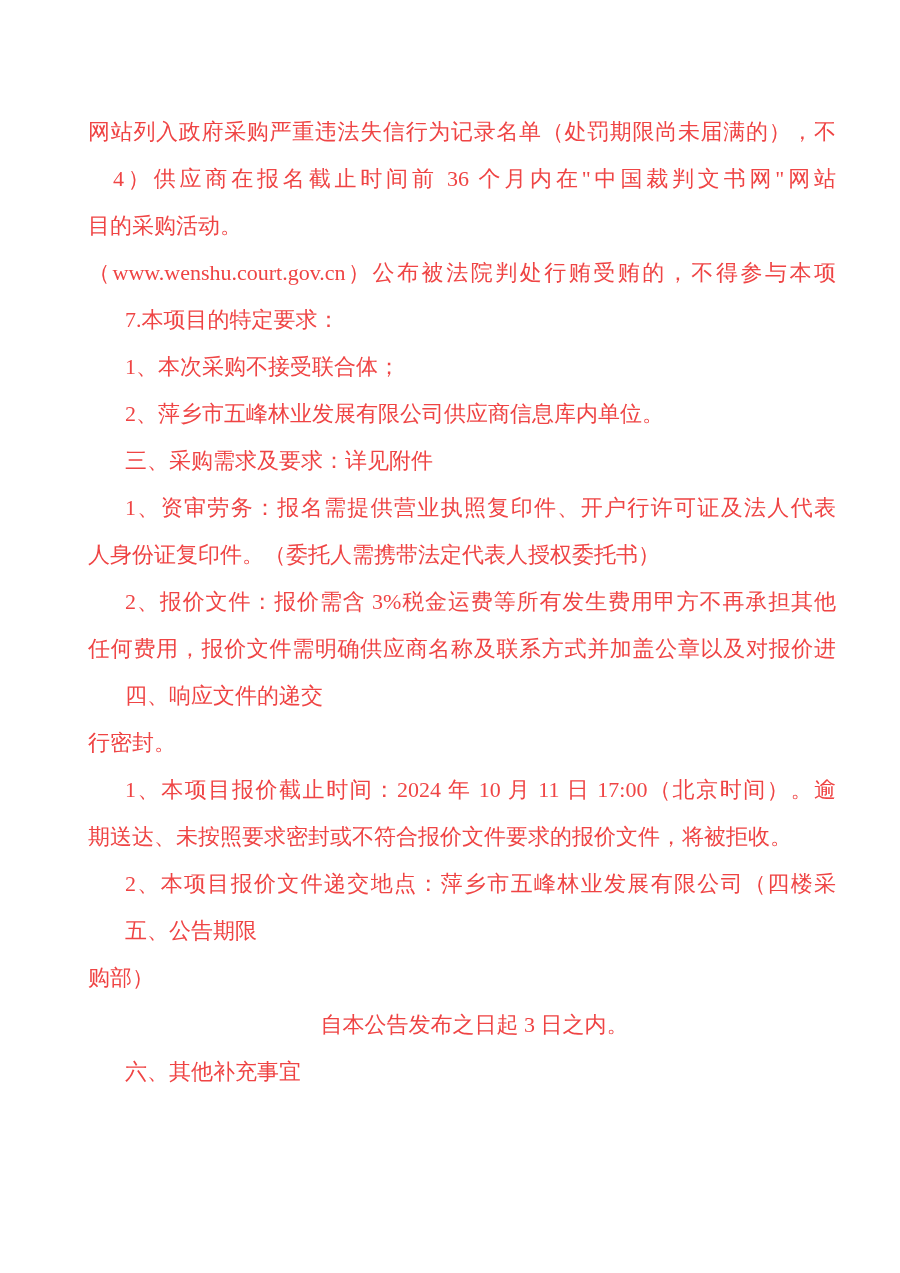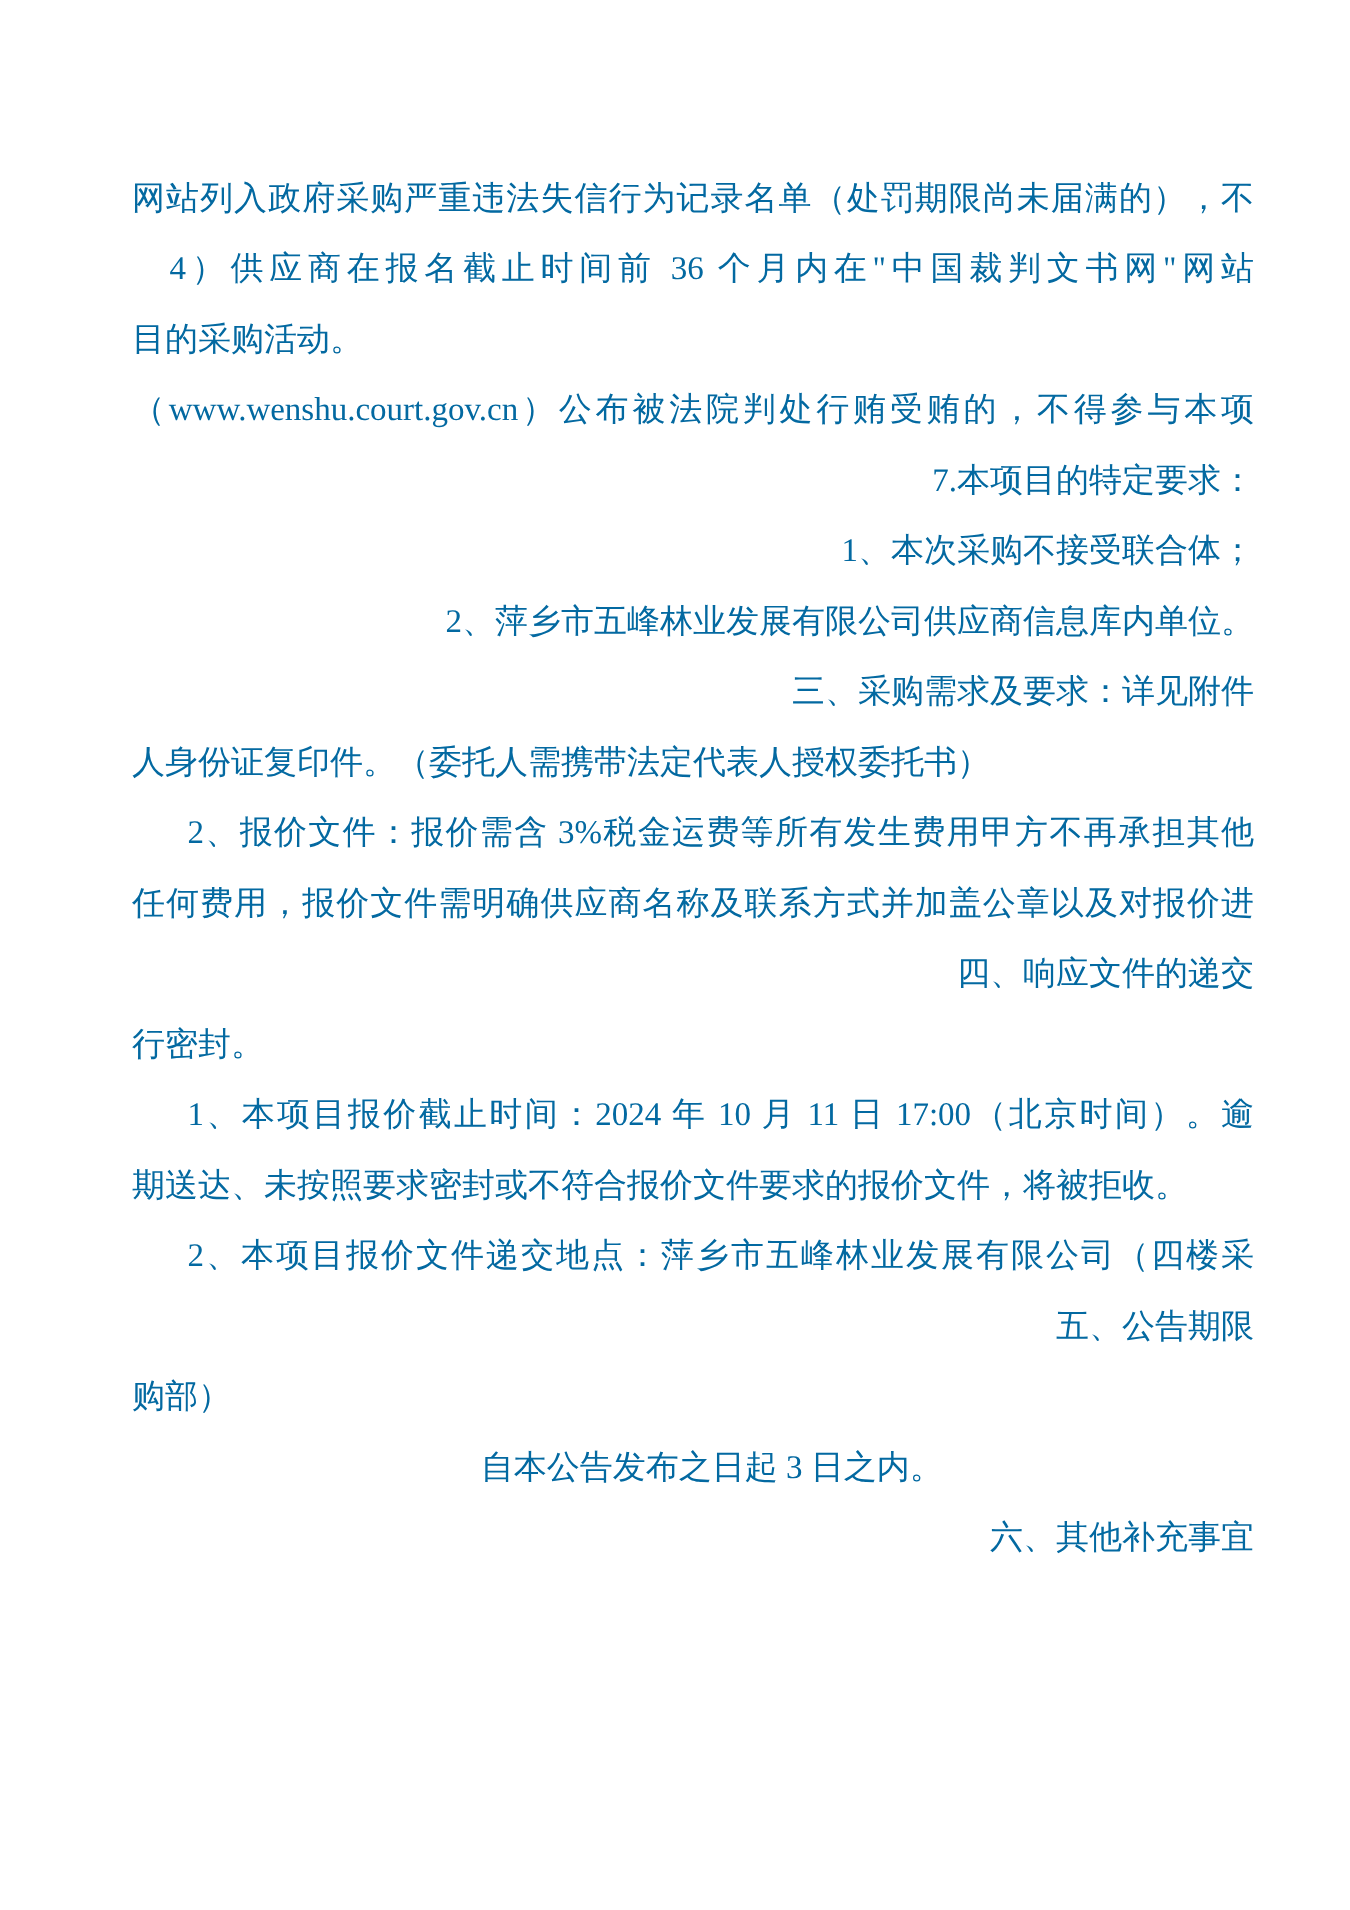--- a/index.html
+++ b/index.html
@@ -34,36 +34,37 @@
     overflow: hidden;
     text-align: left;
   }
   
   .line.just {
     text-align: justify;
     text-align-last: justify;
   }
   
   .ind1 { padding-left: 25px; text-align: center; }
-  .ind2 { padding-left: 37px; text-align: right; }
+  .ind2 { padding-left: 37px; }
   .ind1.just, .ind2.just { box-sizing: border-box; }
 </style>
 </head>
 <body style="background: rgb(255, 255, 255);">
 
 <div class="page">
-  <div class="textblock" style="color: #0369a1;">
+  <div class="textblock" style="color: #ef4444;">
     <div class="line just">网站列入政府采购严重违法失信行为记录名单（处罚期限尚未届满的），不</div>
     <div class="line ind1 just">4）供应商在报名截止时间前 36 个月内在"中国裁判文书网"网站</div>
     <div class="line">目的采购活动。</div>
     <div class="line just">（www.wenshu.court.gov.cn）公布被法院判处行贿受贿的，不得参与本项</div>
     <div class="line ind2">7.本项目的特定要求：</div>
     <div class="line ind2">1、本次采购不接受联合体；</div>
     <div class="line ind2">2、萍乡市五峰林业发展有限公司供应商信息库内单位。</div>
     <div class="line ind2">三、采购需求及要求：详见附件</div>
+    <div class="line ind2 just">1、资审劳务：报名需提供营业执照复印件、开户行许可证及法人代表</div>
     <div class="line">人身份证复印件。（委托人需携带法定代表人授权委托书）</div>
     <div class="line ind2 just">2、报价文件：报价需含 3%税金运费等所有发生费用甲方不再承担其他</div>
     <div class="line just">任何费用，报价文件需明确供应商名称及联系方式并加盖公章以及对报价进</div>
     <div class="line ind2">四、响应文件的递交</div>
     <div class="line">行密封。</div>
     <div class="line ind2 just">1、本项目报价截止时间：2024 年 10 月 11 日 17:00（北京时间）。逾</div>
     <div class="line">期送达、未按照要求密封或不符合报价文件要求的报价文件，将被拒收。</div>
     <div class="line ind2 just">2、本项目报价文件递交地点：萍乡市五峰林业发展有限公司（四楼采</div>
     <div class="line ind2">五、公告期限</div>
     <div class="line">购部）</div>

